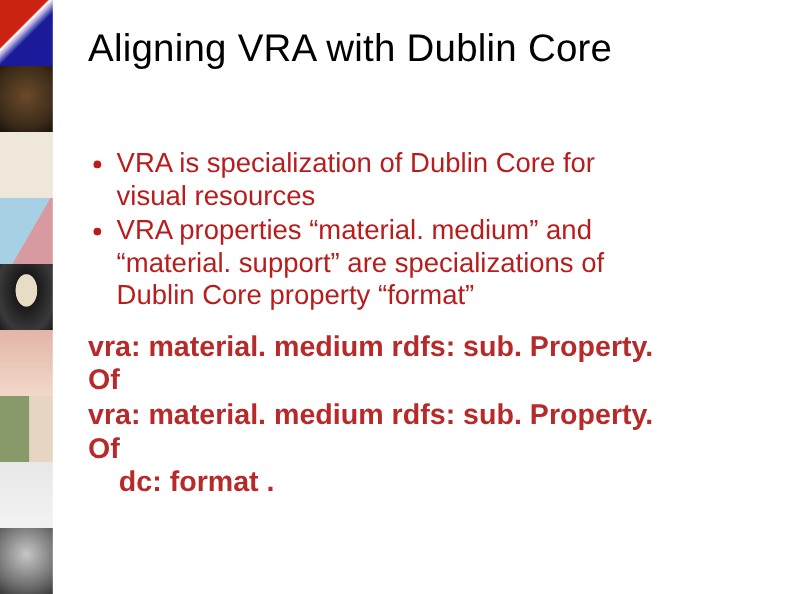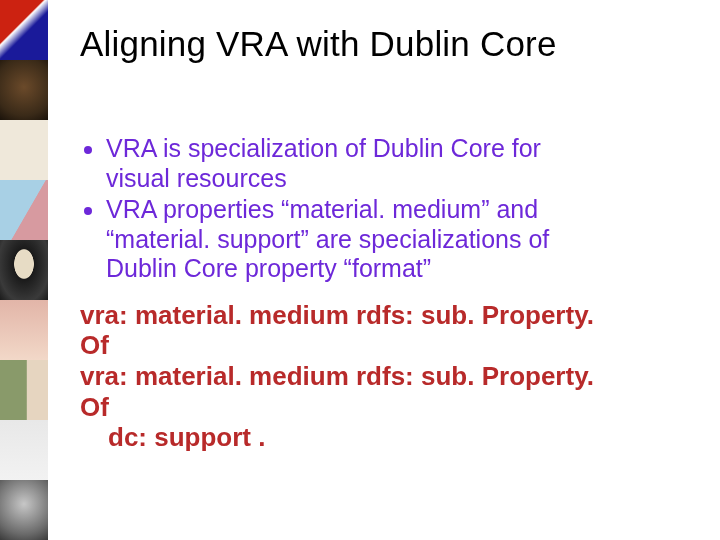--- a/index.html
+++ b/index.html
@@ -41,21 +41,21 @@
     font-size: 35px;
     font-weight: 400;
     color: #000000;
     margin: 0 0 70px 0;
     letter-spacing: 0.2px;
   }
   ul.bullets {
     margin: 0;
     padding: 0 0 0 26px;
     list-style: disc;
-    color: #6d28d9;
+    color: #b91c1c;
   }
   ul.bullets li {
     font-size: 25px;
     line-height: 1.18;
     margin-bottom: 2px;
   }
   .code-block {
     margin-top: 16px;
     font-family: "Comic Sans MS", "Comic Sans", cursive, sans-serif;
     font-weight: bold;
@@ -92,17 +92,17 @@
     <h1 class="title">Aligning VRA with Dublin Core</h1>
 
     <ul class="bullets">
       <li>VRA is specialization of Dublin Core for visual resources</li>
       <li>VRA properties “material. medium” and “material. support” are specializations of Dublin Core property “format”</li>
     </ul>
 
     <div class="code-block">
       <span class="code-line">vra: material. medium rdfs: sub. Property. Of</span>
       <span class="code-line">vra: material. medium rdfs: sub. Property. Of</span>
-      <span class="code-indent">dc: support .</span>
+      <span class="code-indent">dc: format .</span>
     </div>
   </div>
 
 </div>
 
 </body></html>

